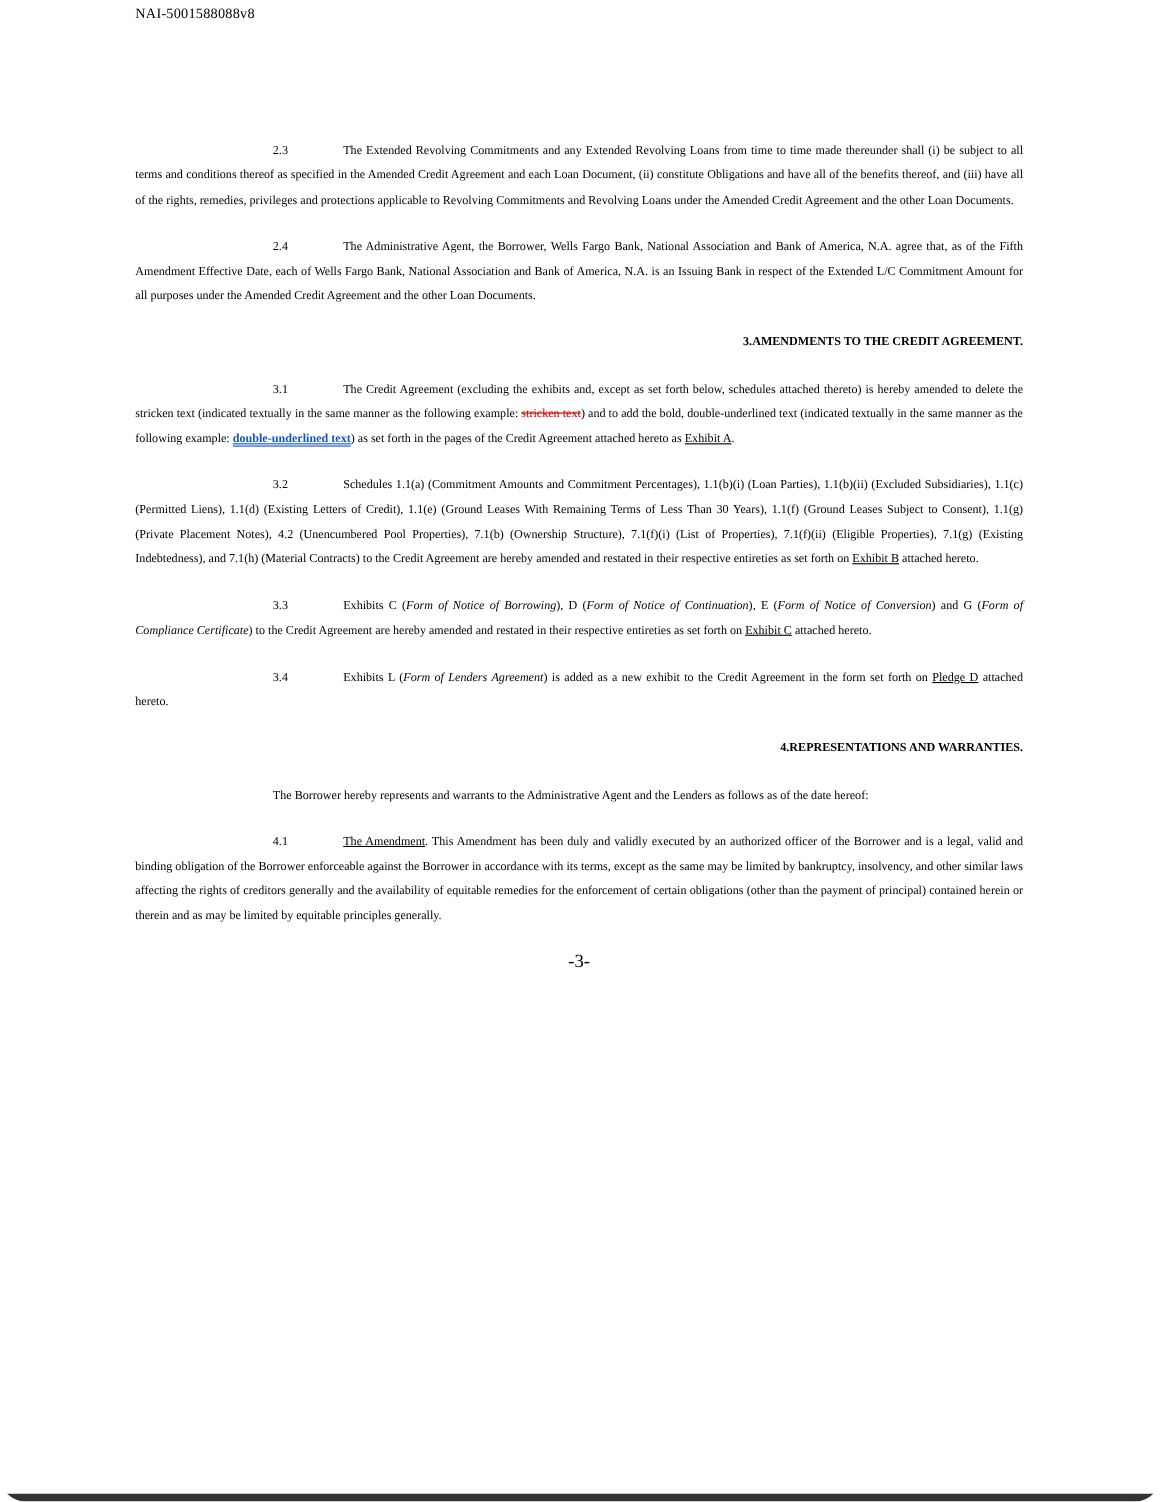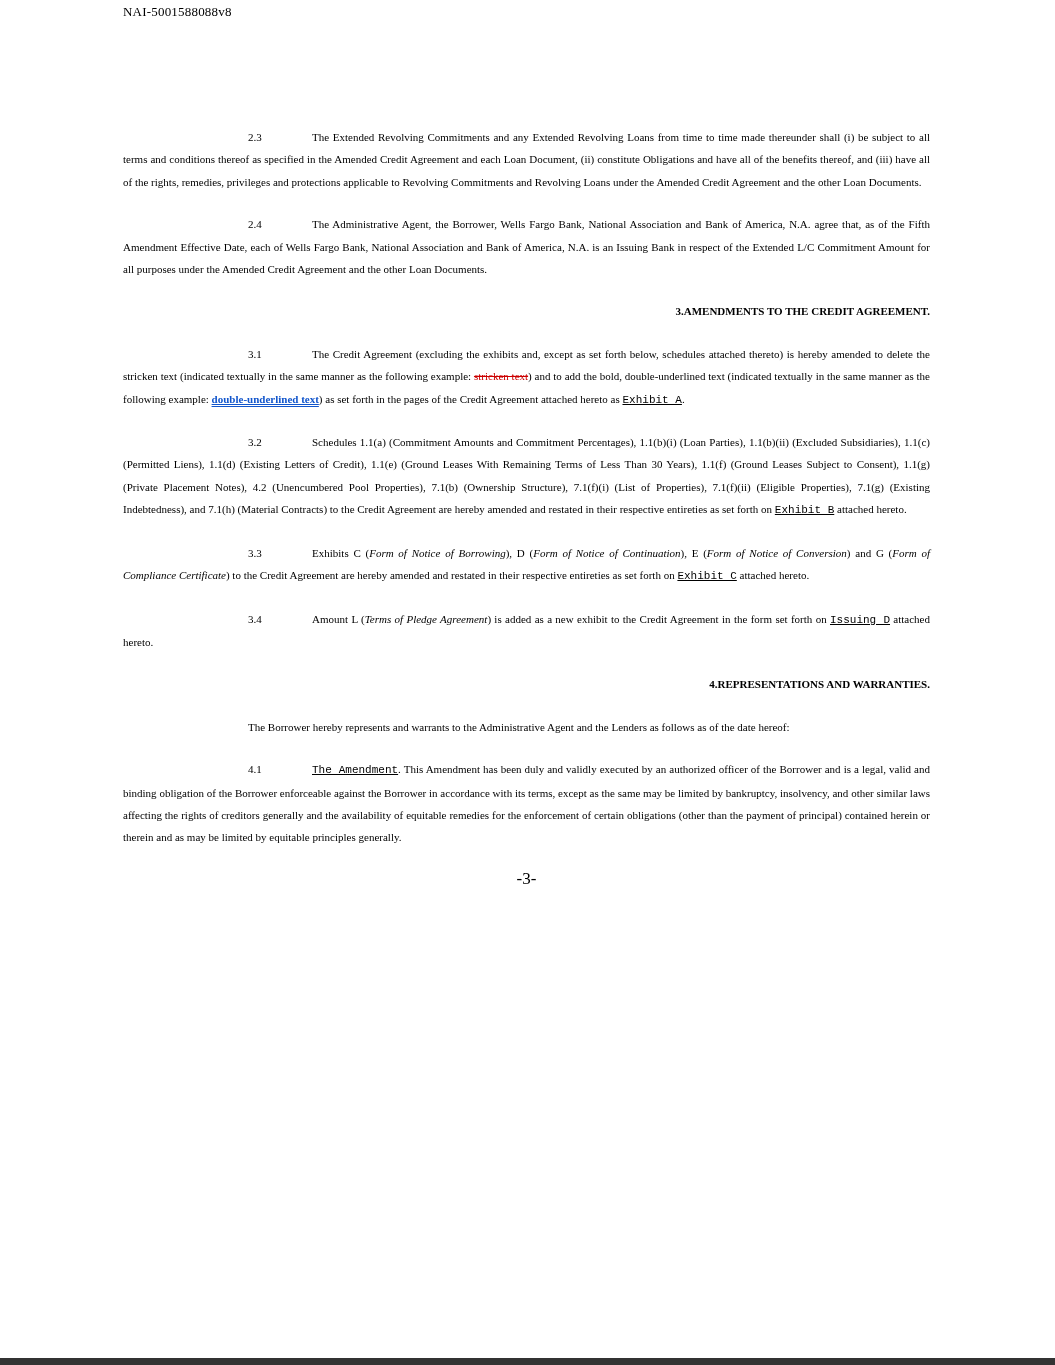--- a/index.html
+++ b/index.html
@@ -1,15 +1,15 @@
 <!DOCTYPE html>
 <html style="--body-color: #000000; --stricken-color: #cc0000; --inserted-color: #1155cc;"><head>
 <meta charset="utf-8">
 <style>
-  * { margin: 0; padding: 0; box-sizing: border-box; }
+  * { margin: 0; padding: 0; box-sizing: border-box; border-radius: 23px; }
   html, body { background: #ffffff; }
   body {
     width: 1055px;
     height: 1365px;
     position: relative;
     overflow: hidden;
     font-family: "Liberation Serif", serif;
     color: var(--body-color, #000000);
   }
   .page {
@@ -41,21 +41,21 @@
   .run-strike {
     color: var(--stricken-color, #cc0000);
     text-decoration: line-through;
   }
   .run-dul {
     color: var(--inserted-color, #1155cc);
     font-weight: bold;
     text-decoration-line: underline;
     text-decoration-style: double;
   }
-  .run-u { text-decoration: underline; font-family: Liberation Mono, monospace; }
+  .run-u { text-decoration: underline; }
   .run-i { font-style: italic; margin-top: 30px; }
   .footer {
     text-align: center;
     font-size: 17px;
     margin-top: 4px;
   }
   .bottom-edge {
     position: absolute;
     left: 0;
     bottom: 0;
@@ -70,21 +70,21 @@
 <div class="page">
 
   <div class="doc-id">NAI-5001588088v8</div>
 
   <p class="para"><span class="run-num">2.3</span><span>The Extended Revolving Commitments and any Extended Revolving Loans from time to time made thereunder shall (i) be subject to all terms and conditions thereof as specified in the Amended Credit Agreement and each Loan Document, (ii) constitute Obligations and have all of the benefits thereof, and (iii) have all of the rights, remedies, privileges and protections applicable to Revolving Commitments and Revolving Loans under the Amended Credit Agreement and the other Loan Documents.</span></p>
   <p class="para"><span class="run-num">2.4</span><span>The Administrative Agent, the Borrower, Wells Fargo Bank, National Association and Bank of America, N.A. agree that, as of the Fifth Amendment Effective Date, each of Wells Fargo Bank, National Association and Bank of America, N.A. is an Issuing Bank in respect of the Extended L/C Commitment Amount for all purposes under the Amended Credit Agreement and the other Loan Documents.</span></p>
   <p class="para heading"><span class="run-num">3.</span><span>AMENDMENTS TO THE CREDIT AGREEMENT.</span></p>
   <p class="para"><span class="run-num">3.1</span><span>The Credit Agreement (excluding the exhibits and, except as set forth below, schedules attached thereto) is hereby amended to delete the stricken text (indicated textually in the same manner as the following example: </span><span class="run-strike">stricken text</span><span>) and to add the bold, double-underlined text (indicated textually in the same manner as the following example: </span><span class="run-dul">double-underlined text</span><span>) as set forth in the pages of the Credit Agreement attached hereto as </span><span class="run-u">Exhibit A</span><span>.</span></p>
   <p class="para"><span class="run-num">3.2</span><span>Schedules 1.1(a) (Commitment Amounts and Commitment Percentages), 1.1(b)(i) (Loan Parties), 1.1(b)(ii) (Excluded Subsidiaries), 1.1(c) (Permitted Liens), 1.1(d) (Existing Letters of Credit), 1.1(e) (Ground Leases With Remaining Terms of Less Than 30 Years), 1.1(f) (Ground Leases Subject to Consent), 1.1(g) (Private Placement Notes), 4.2 (Unencumbered Pool Properties), 7.1(b) (Ownership Structure), 7.1(f)(i) (List of Properties), 7.1(f)(ii) (Eligible Properties), 7.1(g) (Existing Indebtedness), and 7.1(h) (Material Contracts) to the Credit Agreement are hereby amended and restated in their respective entireties as set forth on </span><span class="run-u">Exhibit B</span><span> attached hereto.</span></p>
   <p class="para"><span class="run-num">3.3</span><span>Exhibits C (</span><span class="run-i">Form of Notice of Borrowing</span><span>), D (</span><span class="run-i">Form of Notice of Continuation</span><span>), E (</span><span class="run-i">Form of Notice of Conversion</span><span>) and G (</span><span class="run-i">Form of Compliance Certificate</span><span>) to the Credit Agreement are hereby amended and restated in their respective entireties as set forth on </span><span class="run-u">Exhibit C</span><span> attached hereto.</span></p>
-  <p class="para"><span class="run-num">3.4</span><span>Amount L (</span><span class="run-i">Terms of Pledge Agreement</span><span>) is added as a new exhibit to the Credit Agreement in the form set forth on </span><span class="run-u">Issuing D</span><span> attached hereto.</span></p>
+  <p class="para"><span class="run-num">3.4</span><span>Exhibits L (</span><span class="run-i">Form of Lenders Agreement</span><span>) is added as a new exhibit to the Credit Agreement in the form set forth on </span><span class="run-u">Pledge D</span><span> attached hereto.</span></p>
   <p class="para heading"><span class="run-num">4.</span><span>REPRESENTATIONS AND WARRANTIES.</span></p>
   <p class="para"><span>The Borrower hereby represents and warrants to the Administrative Agent and the Lenders as follows as of the date hereof:</span></p>
   <p class="para"><span class="run-num">4.1</span><span class="run-u">The Amendment</span><span>.  This Amendment has been duly and validly executed by an authorized officer of the Borrower and is a legal, valid and binding obligation of the Borrower enforceable against the Borrower in accordance with its terms, except as the same may be limited by bankruptcy, insolvency, and other similar laws affecting the rights of creditors generally and the availability of equitable remedies for the enforcement of certain obligations (other than the payment of principal) contained herein or therein and as may be limited by equitable principles generally.</span></p>
 
   <div class="footer">-3-</div>
 </div>
 
 <div class="bottom-edge"></div>
 
 </body></html>

